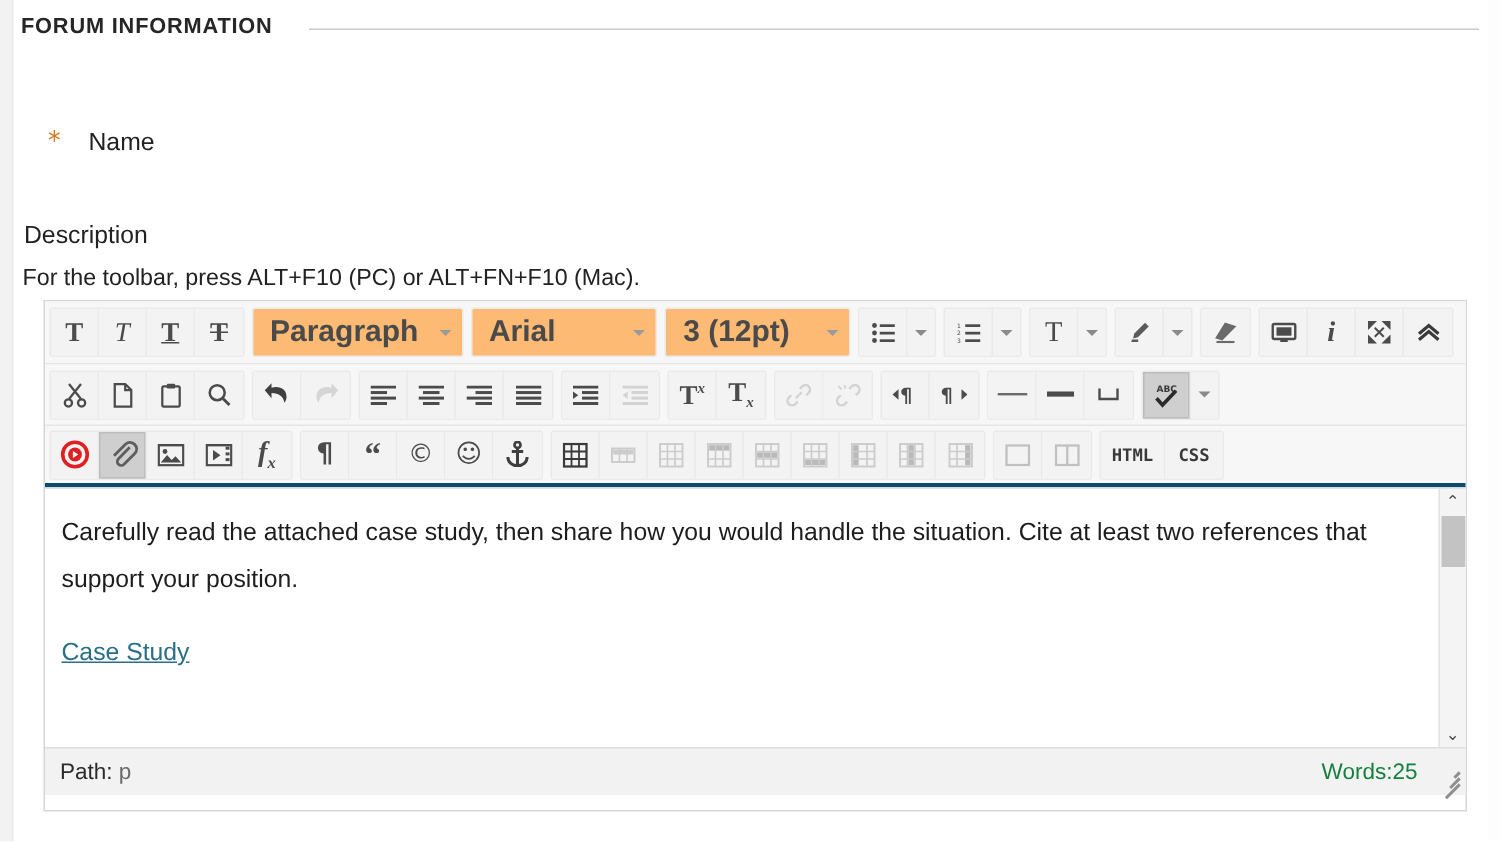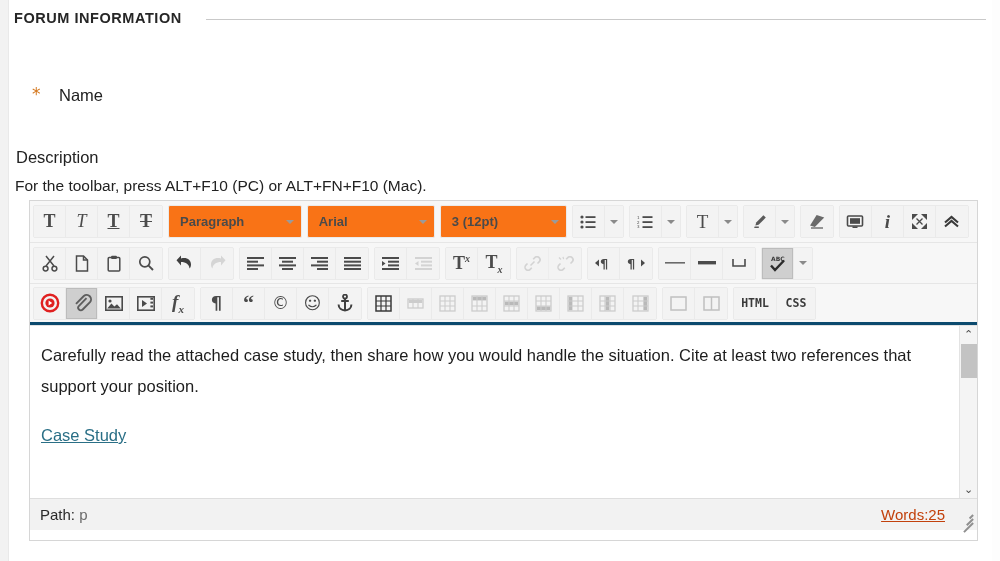--- a/index.html
+++ b/index.html
@@ -194,26 +194,26 @@
   }
 
   
   .tb-select {
     height: 33px;
     display: flex;
     align-items: center;
     justify-content: space-between;
     border: 1px solid #eaeaea;
     border-radius: 2px;
-    background: #f97316;
+    background: #fdba74;
     box-sizing: border-box;
     padding: 0 7px 0 11px;
     margin-right: 5px;
     color: #4a4a4a;
-    font-size: 13px;
+    font-size: 20px;
     font-weight: bold;
   }
   .tb-select .lbl { white-space: nowrap; }
   .tb-select .cr {
     width: 0; height: 0;
     border-left: 4px solid transparent;
     border-right: 4px solid transparent;
     border-top: 4px solid #9a9a9a;
     margin-left: 14px;
   }
@@ -274,21 +274,21 @@
     border-top: 1px solid #dedede;
     display: flex;
     align-items: center;
     justify-content: space-between;
     padding: 0 10px 0 10px;
     font-size: 15px;
     color: #2b2b2b;
     box-sizing: border-box;
   }
   .path-val { color: #6b6b6b; }
-  .words { margin-right: 22px; color: #c2410c; text-decoration: underline; }
+  .words { margin-right: 22px; color: #15803d; }
   .resize-grip {
     position: absolute;
     right: 4px; bottom: 4px;
     width: 14px; height: 14px;
   }
   .resize-grip i {
     position: absolute;
     right: 0;
     height: 1.6px;
     background: #8f8f8f;

